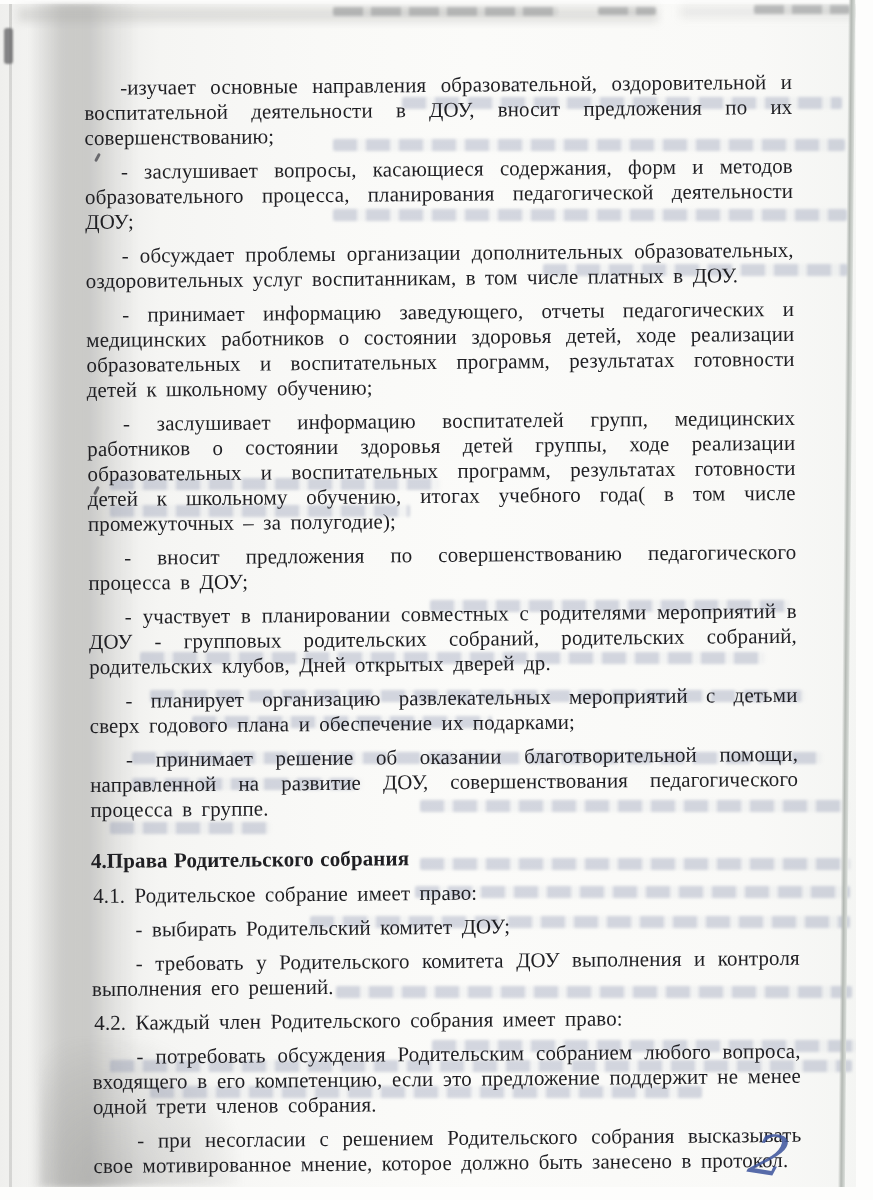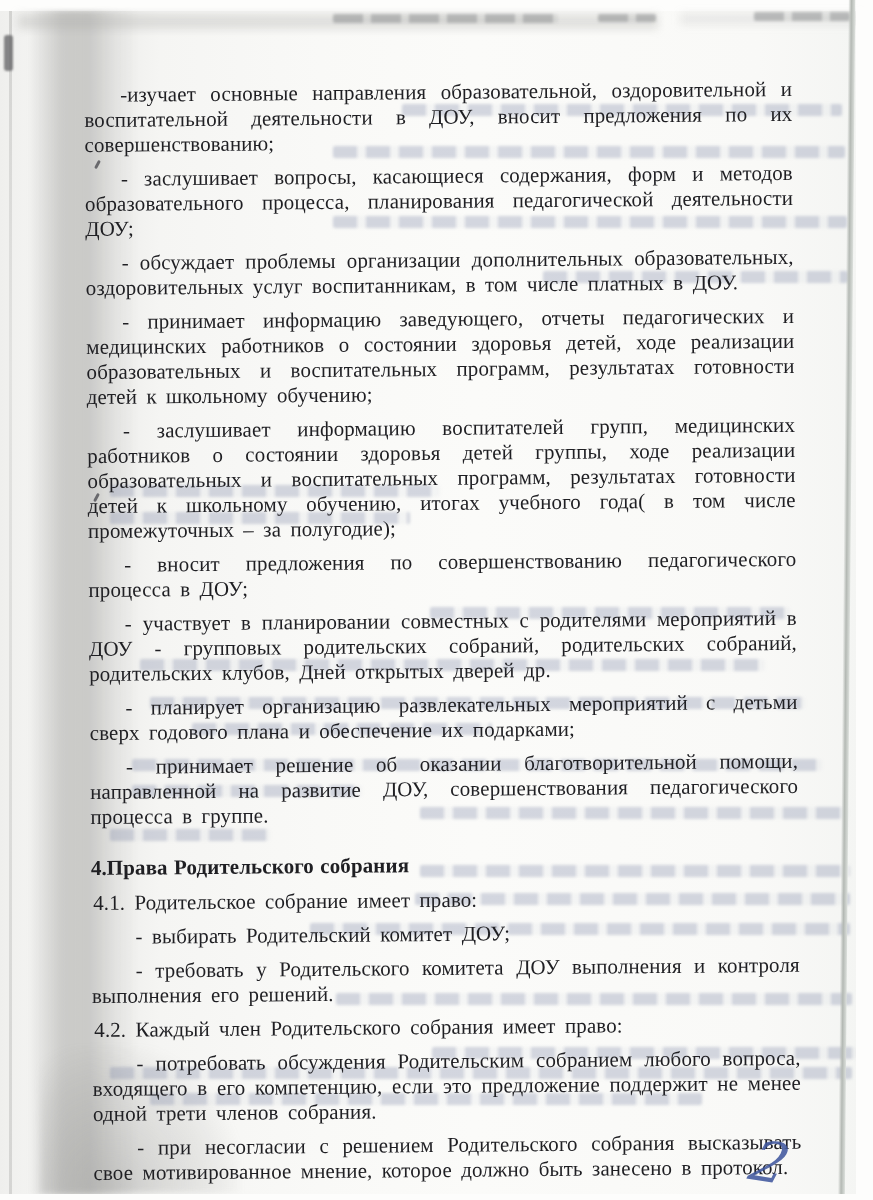--- a/index.html
+++ b/index.html
@@ -3,21 +3,21 @@
 <meta charset="utf-8">
 <style>
   html, body {
     margin: 0; padding: 0;
     width: 873px; height: 1200px;
     overflow: hidden;
     background: #fdfdfc;
     font-family: "Liberation Serif", serif;
   }
   .scan {
-    position: absolute; left: 0; top: 7px;
+    position: absolute; left: 0; top: 0;
     width: 873px; height: 865px;
   }
   
   .paper {
     position: absolute; left: 0; top: 4px;
     width: 860px; height: 1184px;
     background: linear-gradient(90deg,
       #efefed 0px, #f3f3f1 30px, #e9e9e7 70px, #ededeb 110px,
       #f5f5f3 160px, #f9f9f7 320px, #fbfbf9 55%, #f9f9f7 88%, #f4f5f3 100%);
   }

